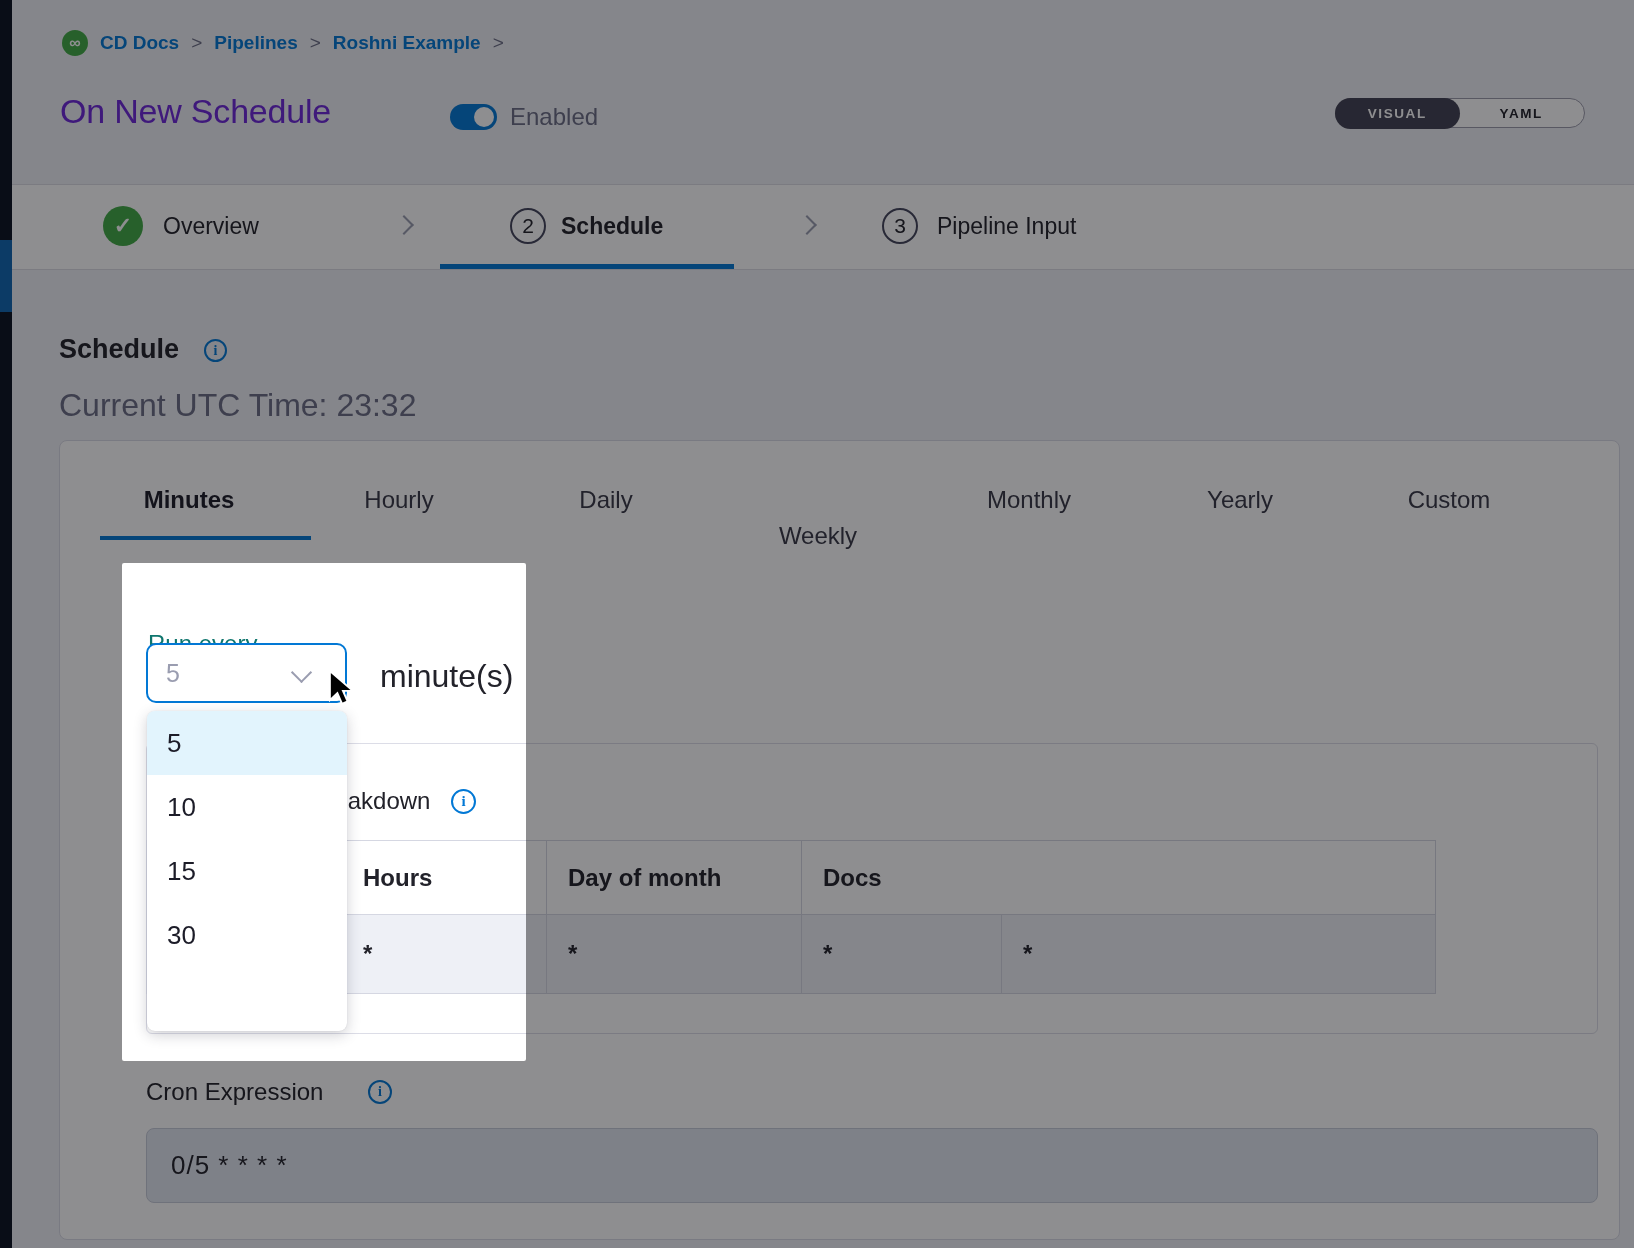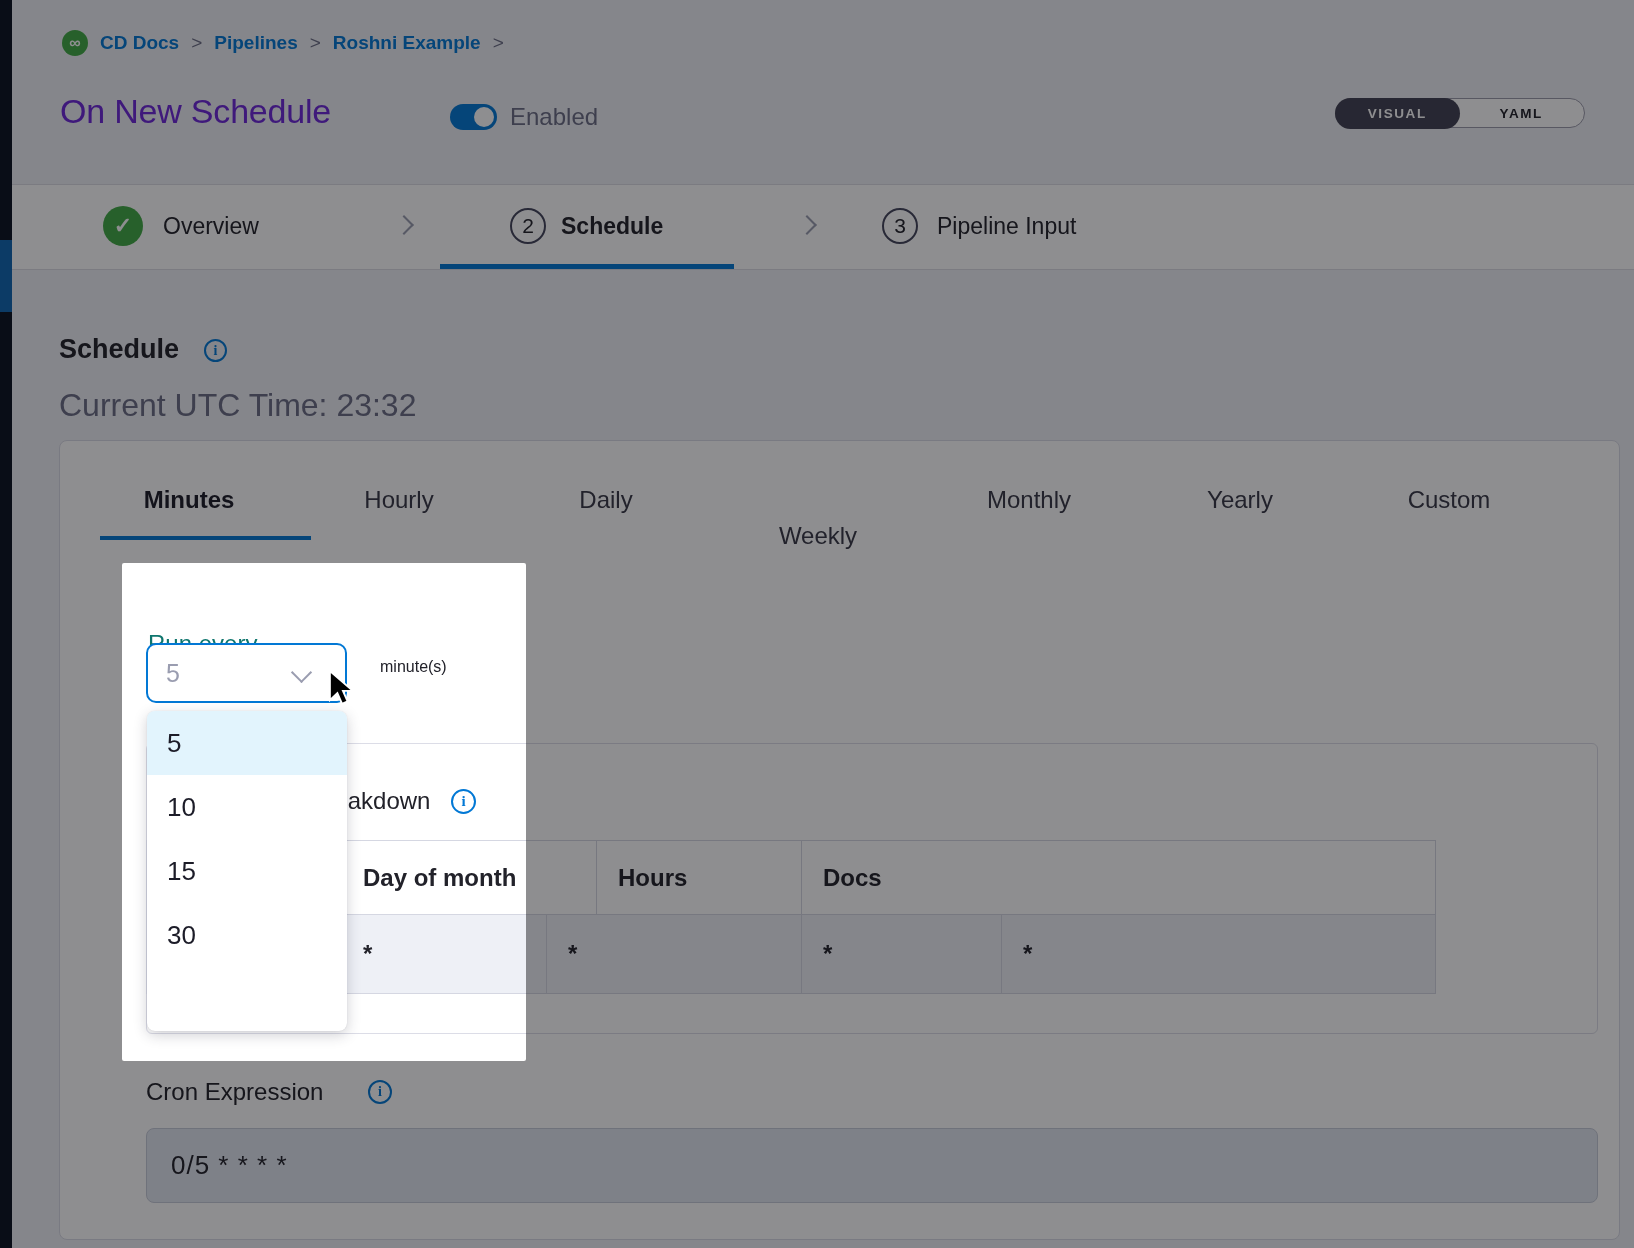--- a/index.html
+++ b/index.html
@@ -64,21 +64,21 @@
   .tab.active{font-weight:700;color:#1c1c28;}
   .tab-underline{left:100px;top:536px;width:211px;height:4px;background:#0278d5;}
 
   
   .run-every{left:148px;top:594px;font-size:24px;color:#0f766e;margin-top:36px;}
   .select{left:146px;top:643px;width:201px;height:60px;border:2px solid #0278d5;border-radius:10px;
     background:#fff;box-sizing:border-box;}
   .select-value{position:absolute;left:18px;top:14px;font-size:25px;color:#9a9db0;}
   .select-chevron{position:absolute;right:36px;top:20px;width:13px;height:13px;
     border-left:2.5px solid #9a9db0;border-bottom:2.5px solid #9a9db0;transform:rotate(-45deg);}
-  .unit-label{left:380px;top:658px;font-size:16px;color:#22222a;}
+  .unit-label{left:380px;top:658px;font-size:32px;color:#22222a;}
 
   
   .popover{left:147px;top:711px;width:200px;height:320px;background:#fff;border-radius:8px;
     box-shadow:0 4px 14px rgba(40,41,61,0.22),0 0 1px rgba(40,41,61,0.2);z-index:5;overflow:hidden;}
   .option{height:64px;display:flex;align-items:center;padding-left:20px;
     font-size:26px;color:#1c1c28;box-sizing:border-box;}
   .option.hl{background:#e2f4fd;}
 
   
   .breakdown-box{left:146px;top:743px;width:1452px;height:291px;border:1px solid #dcdde7;
@@ -171,22 +171,22 @@
 </div>
 <div class="abs unit-label">minute(s)</div>
 
 <div class="abs breakdown-box"></div>
 <div class="abs breakdown-heading">Expression Breakdown</div>
 <div class="abs info-icon info-breakdown">i</div>
 
 <div class="abs cron-table">
   <div class="tr head">
     <div class="td c0"></div>
+    <div class="td c1">Hours</div>
     <div class="td c2">Day of month</div>
-    <div class="td c1">Hours</div>
     <div class="td c3">Docs</div>
   </div>
   <div class="tr data">
     <div class="td c0"></div>
     <div class="td c1">*</div>
     <div class="td c2">*</div>
     <div class="td c3">*</div>
     <div class="td c4">*</div>
   </div>
 </div>

